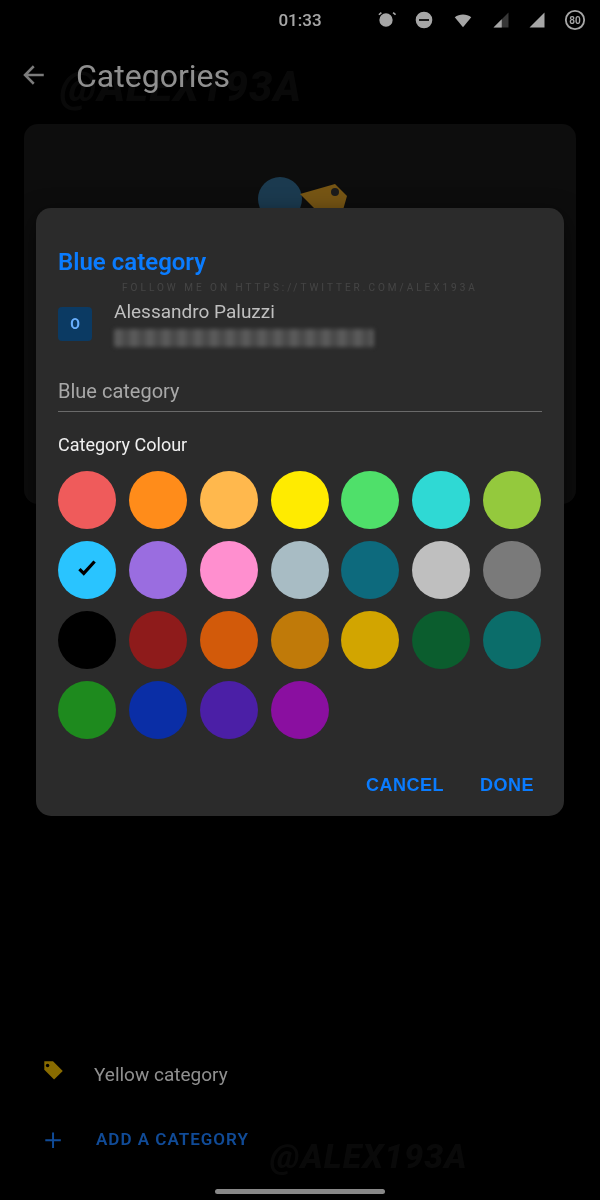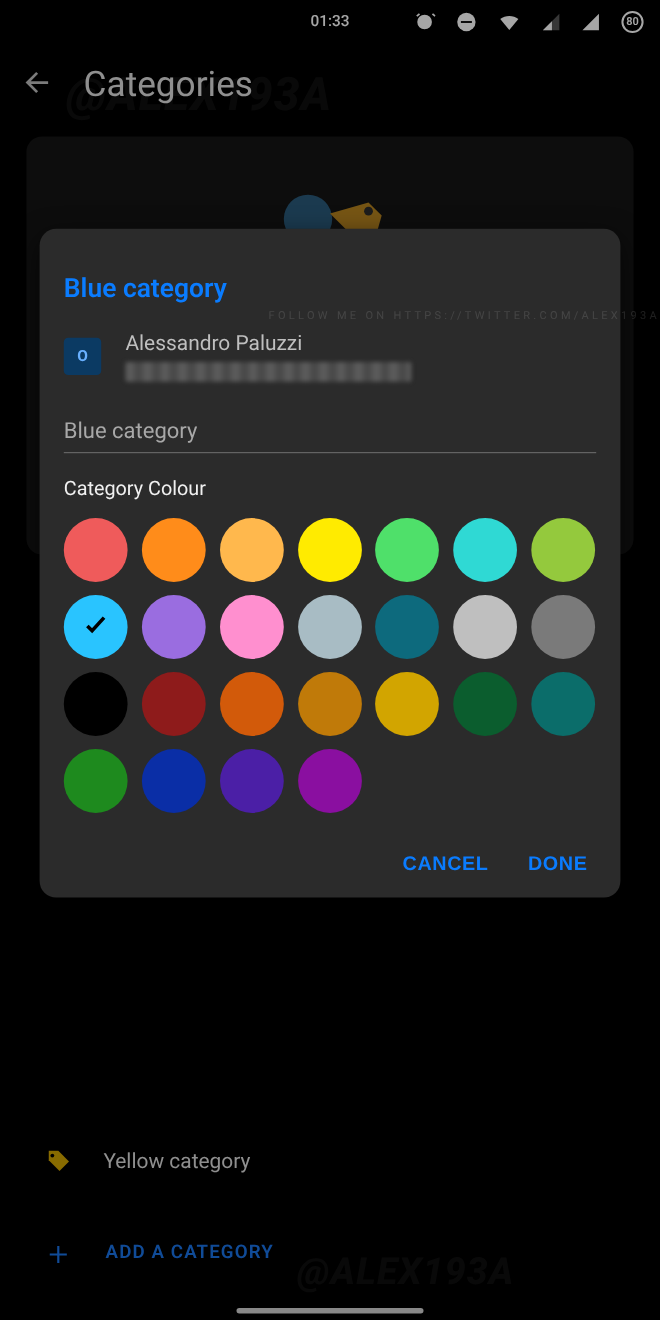--- a/index.html
+++ b/index.html
@@ -1,35 +1,35 @@
 <!DOCTYPE html>
 <html><head>
 <meta charset="utf-8">
 <style>
   * { box-sizing: border-box; margin: 0; padding: 0; }
   html, body { width: 600px; height: 1200px; background: #000; font-family: Roboto, "Segoe UI", Arial, sans-serif; color: #e6e6e6; overflow: hidden; }
   body { position: relative; }
 
   
   .status-bar { position: absolute; top: 0; left: 0; right: 0; height: 40px; display: flex; align-items: center; background: #000; z-index: 10; }
-  .status-time { position: absolute; left: 50%; transform: translateX(-50%); font-size: 14px; font-weight: 500; color: #fff; }
+  .status-time { position: absolute; left: 50%; transform: translateX(-50%); font-size: 17px; font-weight: 500; color: #fff; }
   .status-right { margin-left: auto; display: flex; gap: 18px; padding-right: 14px; }
   .ic { display: inline-flex; align-items: center; justify-content: center; color: #fff; }
 
   
   .app-bar { position: absolute; top: 44px; left: 0; right: 0; height: 64px; display: flex; align-items: center; gap: 24px; padding: 0 20px; }
   .app-bar .back { width: 32px; height: 32px; color: #bdbdbd; }
   .app-bar-title { font-size: 32px; color: #dcdcdc; font-weight: 400; }
 
   
   .bg-content { position: absolute; top: 108px; left: 0; right: 0; bottom: 0; padding: 0 24px; }
   .card-bg { background: #141414; border-radius: 14px; height: 380px; margin-top: 16px; display:flex; align-items:flex-start; justify-content:center; padding-top:40px; }
 
   .bottom-list { position: absolute; left: 24px; right: 24px; bottom: 0; }
-  .yellow-row { display: flex; align-items: flex-start; gap: 28px; height: 60px; padding-left: 16px;}
+  .yellow-row { display: flex; align-items: center; gap: 28px; height: 60px; padding-left: 16px;}
   .yellow-tag { color: #d2a500; }
   .add-row { display: flex; align-items: center; gap: 28px; height: 70px; padding-left: 14px; }
   .plus { color: #1a73e8; font-size: 30px; font-weight: 300; }
   .add-label { color: #1a73e8; font-size: 17px; letter-spacing: 1px; font-weight: 600; }
 
   
   .dim { position:absolute; inset:0; background: rgba(0,0,0,0.35); z-index: 15; }
 
   
   .modal { position: absolute; left: 36px; right: 36px; top: 208px; background: #2b2b2b; border-radius: 15px; padding: 40px 22px 14px 22px; z-index: 20; box-shadow: 0 8px 24px rgba(0,0,0,0.6); }
@@ -52,21 +52,21 @@
   .check svg { width: 26px; height: 26px; }
 
   .modal-actions { display: flex; justify-content: flex-end; gap: 36px; margin-top: 26px; padding: 10px 8px 6px 0; }
   .txt-btn { color: #0a7cff; font-size: 18px; font-weight: 700; letter-spacing: 0.5px; background: none; border: none; cursor: pointer; }
 
   
   .wm { position: absolute; color: rgba(255,255,255,0.06); font-weight: 800; font-style: italic; letter-spacing: 1px; pointer-events:none; }
   .wm1 { top: 62px; left: 60px; font-size: 42px; }
   .wm2 { top: 540px; left: 52px; font-size: 36px; }
   .wm3 { bottom: 24px; left: 270px; font-size: 34px; }
-  .wm-follow { position:absolute; top:282px; left:0; right:0; text-align:right; font-size:10px; letter-spacing:3px; color:rgba(255,255,255,0.12); z-index:30; pointer-events:none; }
+  .wm-follow { position:absolute; top:282px; left:0; right:0; text-align:center; font-size:10px; letter-spacing:3px; color:rgba(255,255,255,0.12); z-index:30; pointer-events:none; }
 
   
   .navpill { position:absolute; bottom:6px; left:50%; transform:translateX(-50%); width:170px; height:5px; border-radius:3px; background:#888; z-index:40; }
 </style>
 </head>
 <body>
 
 <div class="status-bar">
   <div class="status-time">01:33</div>
   <div class="status-right">

